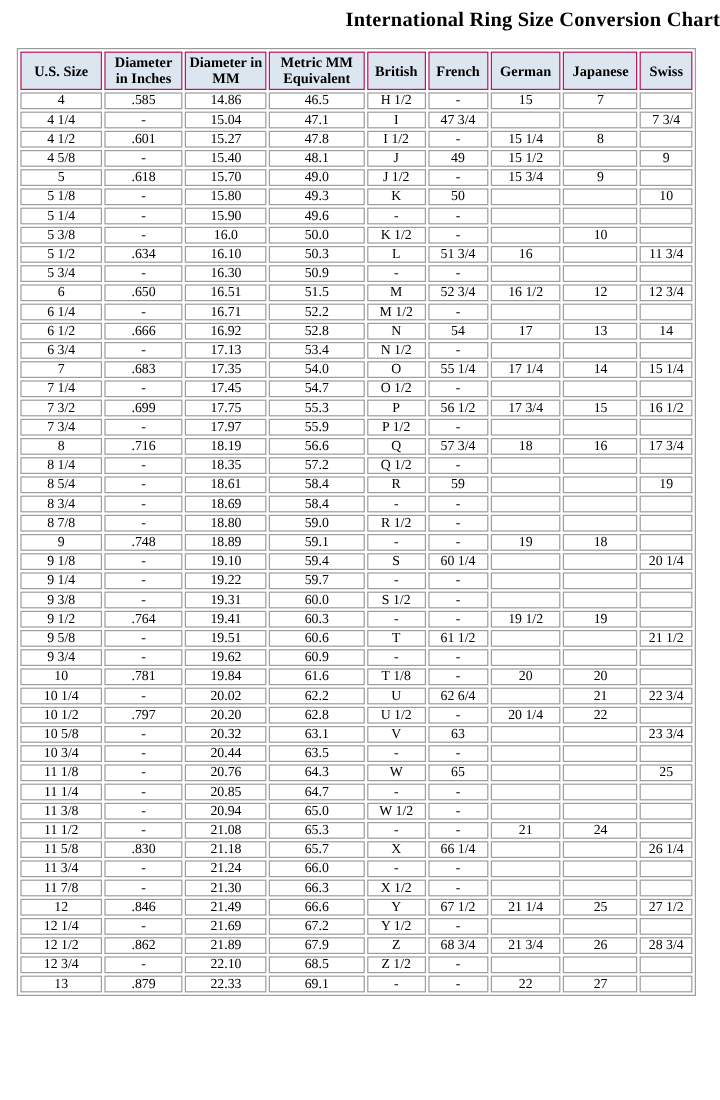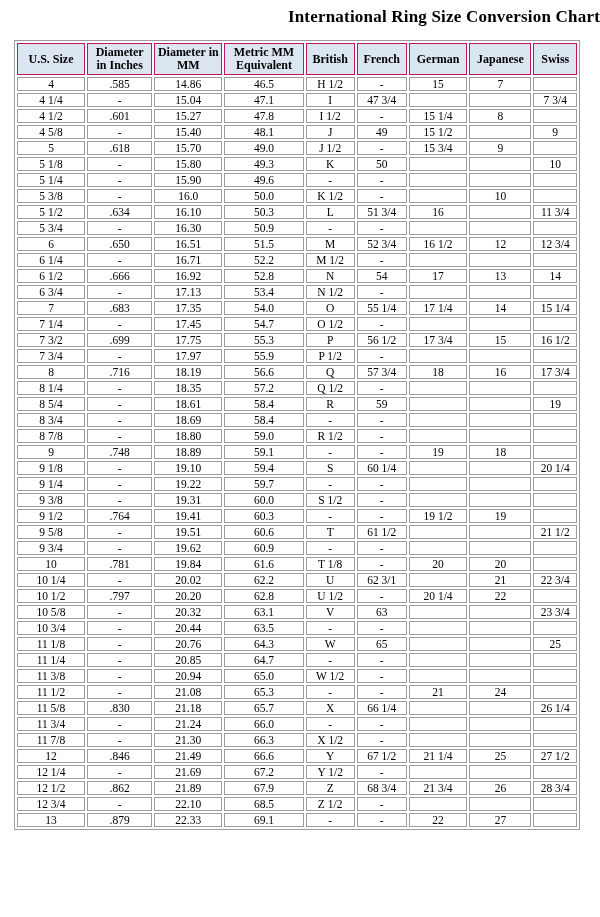--- a/index.html
+++ b/index.html
@@ -431,21 +431,21 @@
         <td>20</td>
         <td>20</td>
         <td></td>
       </tr>
       <tr>
         <td>10 1/4</td>
         <td>-</td>
         <td>20.02</td>
         <td>62.2</td>
         <td>U</td>
-        <td>62 3/1</td>
+        <td>62 6/4</td>
         <td></td>
         <td>21</td>
         <td>22 3/4</td>
       </tr>
       <tr>
         <td>10 1/2</td>
         <td>.797</td>
         <td>20.20</td>
         <td>62.8</td>
         <td>U 1/2</td>

